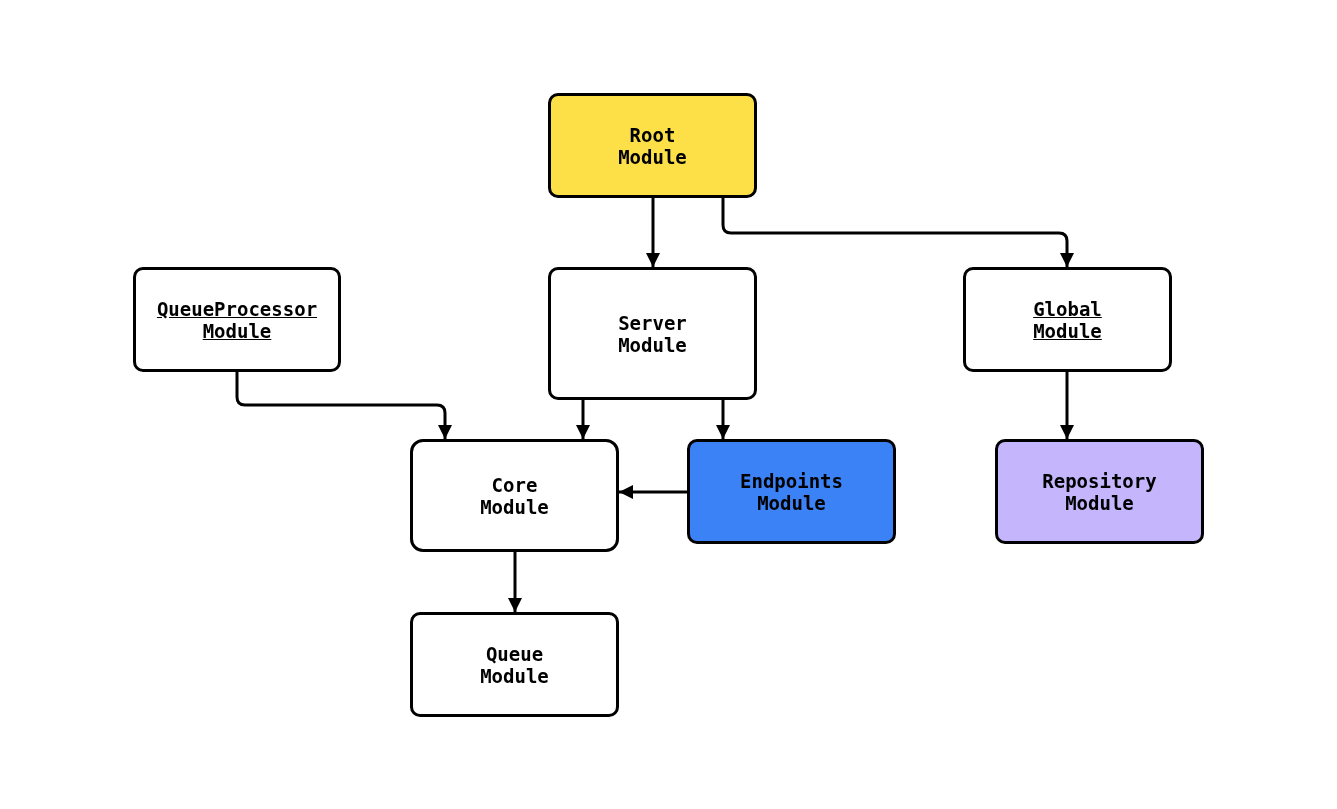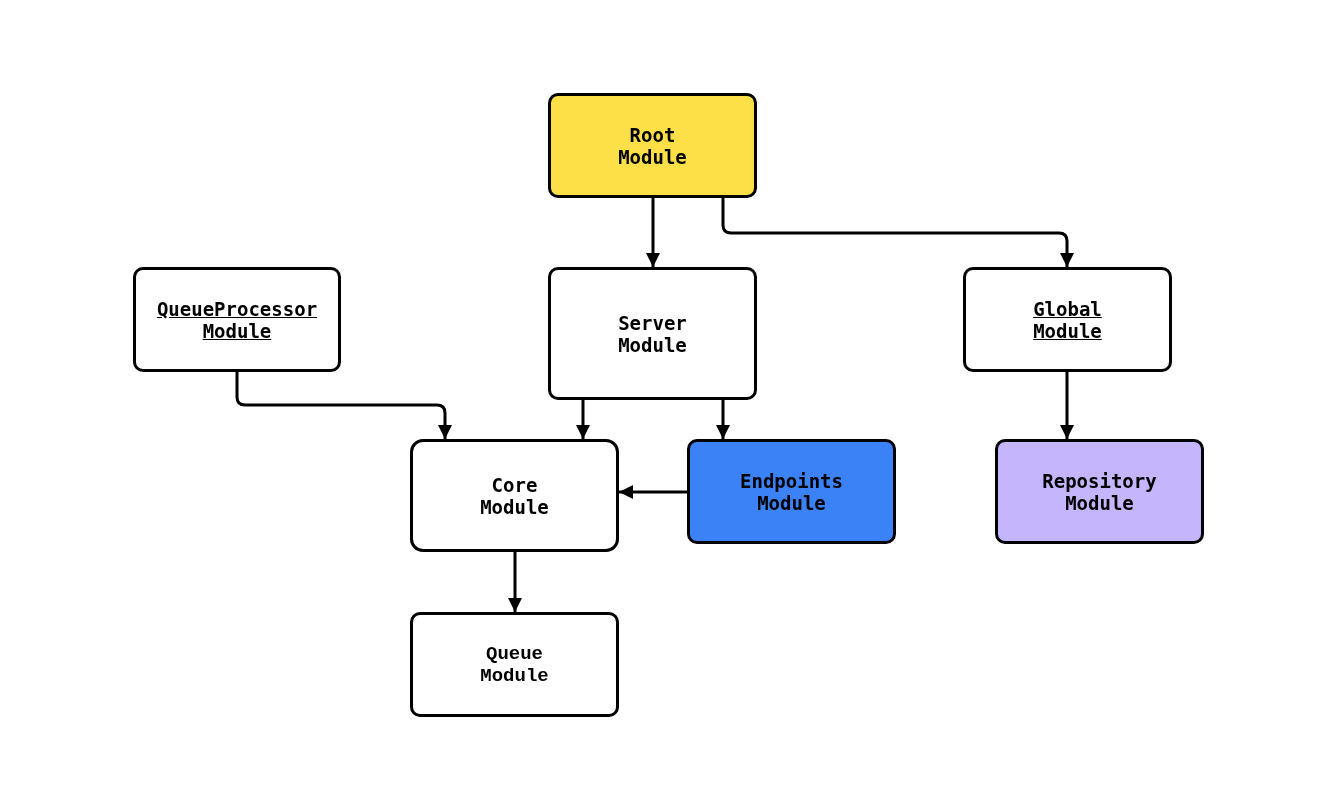--- a/index.html
+++ b/index.html
@@ -93,17 +93,17 @@
       </div>
       <div class="node" style="left: 687px; top: 439px; width: 209px; height: 105px; background: #3b82f6; border-color: rgb(0, 0, 0);">
         <div class="node-label" style="color: rgb(0, 0, 0);">Endpoints
 Module</div>
       </div>
       <div class="node" style="left: 963px; top: 439px; width: 209px; height: 105px; background: #c4b5fd; border-color: rgb(0, 0, 0); margin-left: 32px;">
         <div class="node-label" style="color: rgb(0, 0, 0);">Repository
 Module</div>
       </div>
       <div class="node" style="left: 410px; top: 612px; width: 209px; height: 105px; background: rgb(255, 255, 255); border-color: rgb(0, 0, 0);">
-        <div class="node-label" style="color: rgb(0, 0, 0); font-family: Liberation Mono, monospace;">Queue
+        <div class="node-label" style="color: rgb(0, 0, 0);">Queue
 Module</div>
       </div>
     </div>
 </div>
 
 </body></html>

